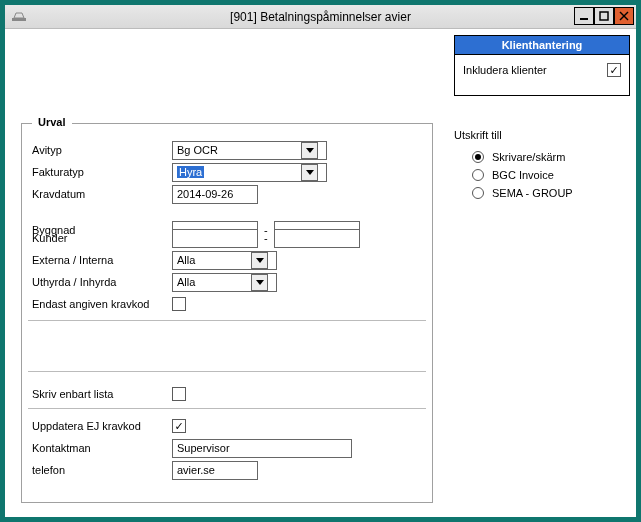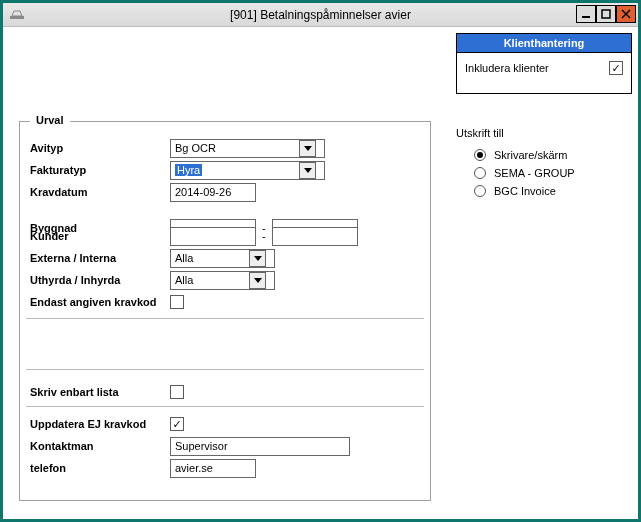--- a/index.html
+++ b/index.html
@@ -5,21 +5,21 @@
   * { box-sizing: border-box; }
   body {
     margin: 0;
     font-family: Tahoma, Arial, sans-serif;
     font-size: 11px;
     background: #fff;
   }
   .window {
     width: 641px;
     height: 522px;
-    border: 3px solid #0f766e;
+    border: 5px solid #0f766e;
     background: #ec4899;
     position: relative;
   }
   .titlebar {
     height: 24px;
     background: linear-gradient(#e8e8e8,#d9d9d9);
     border-bottom: 1px solid #bbb;
     display: flex;
     align-items: center;
     position: relative;
@@ -114,21 +114,20 @@
   }
   .row {
     position:absolute;
     left:10px;
     display:flex;
     align-items:center;
     height:20px;
   }
   .row label {
     width:140px;
-    font-weight:bold;
   }
   .fake-select, .fake-input {
     border:1px solid #666;
     height:19px;
     background:#fff;
     display:flex;
     align-items:center;
     padding:0 4px;
     position:relative;
   }
@@ -245,25 +244,25 @@
     </div>
 
     <div class="utskrift-group">
       <div class="utskrift-title">Utskrift till</div>
       <div class="radio-row">
         <span class="radio checked"></span>
         <span>Skrivare/skärm</span>
       </div>
       <div class="radio-row">
         <span class="radio"></span>
-        <span>SEMA - GROUP</span>
+        <span>BGC Invoice</span>
       </div>
       <div class="radio-row">
         <span class="radio"></span>
-        <span>BGC Invoice</span>
+        <span>SEMA - GROUP</span>
       </div>
     </div>
 
     <div class="main-panel">
       <span class="fieldset-title">Urval</span>
 
       <div class="row" style="top:16px;">
         <label>Avityp</label>
         <div class="fake-select" style="width:155px;">
           <span class="sel-text">Bg OCR</span>

